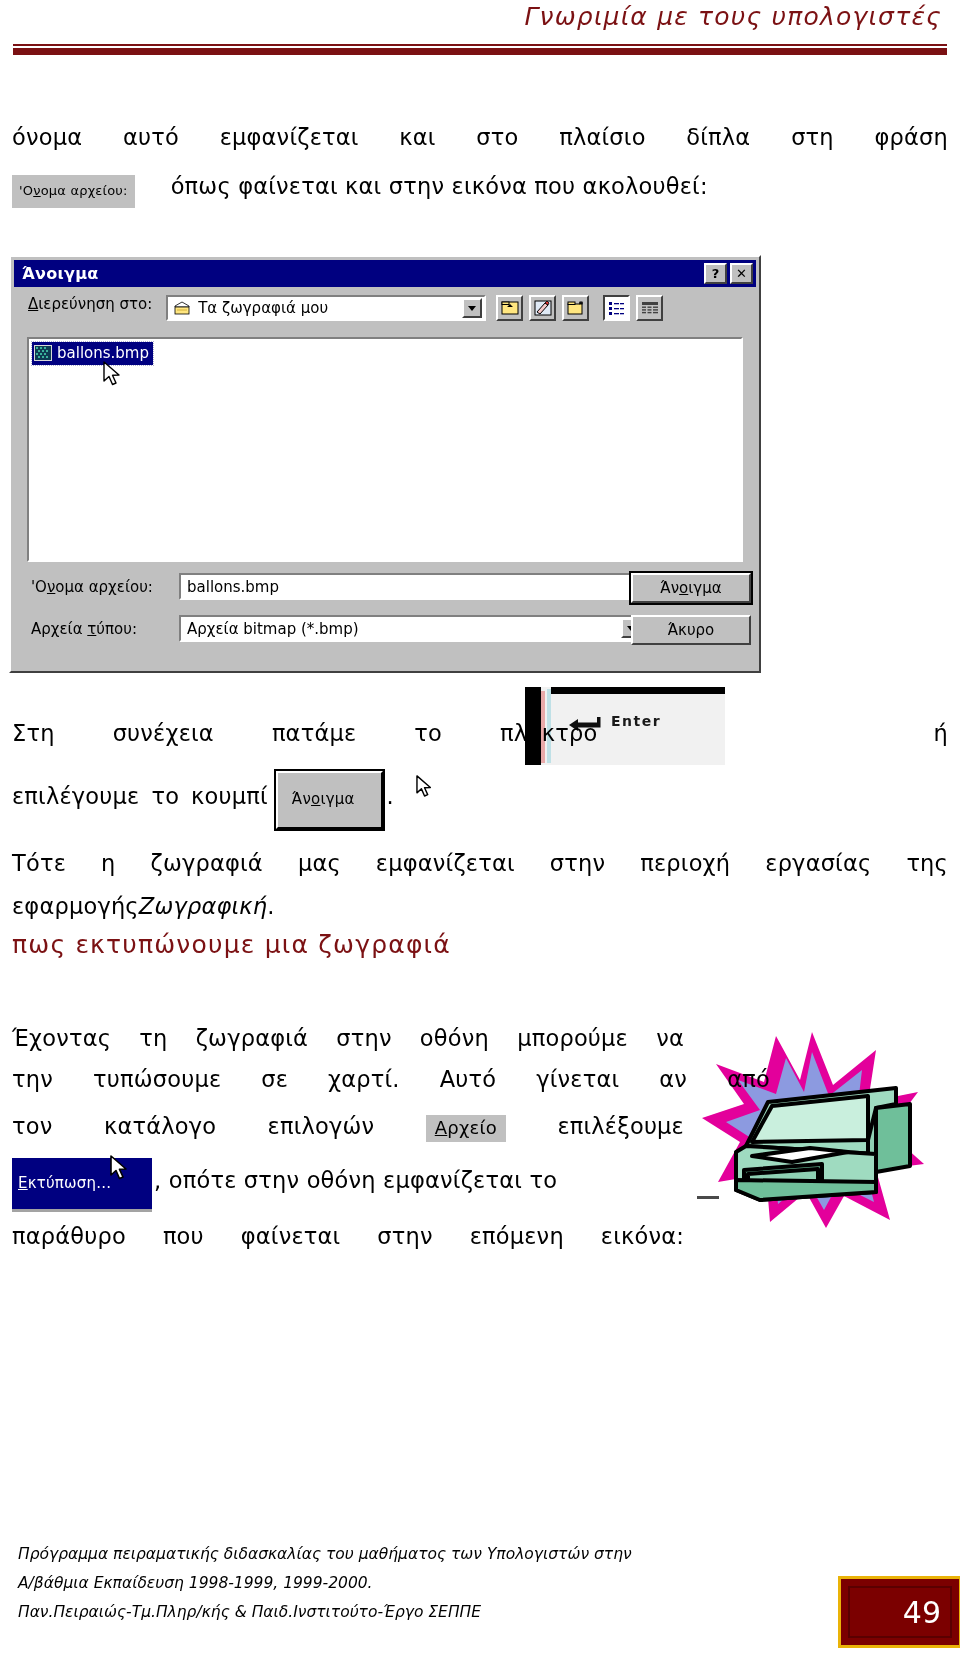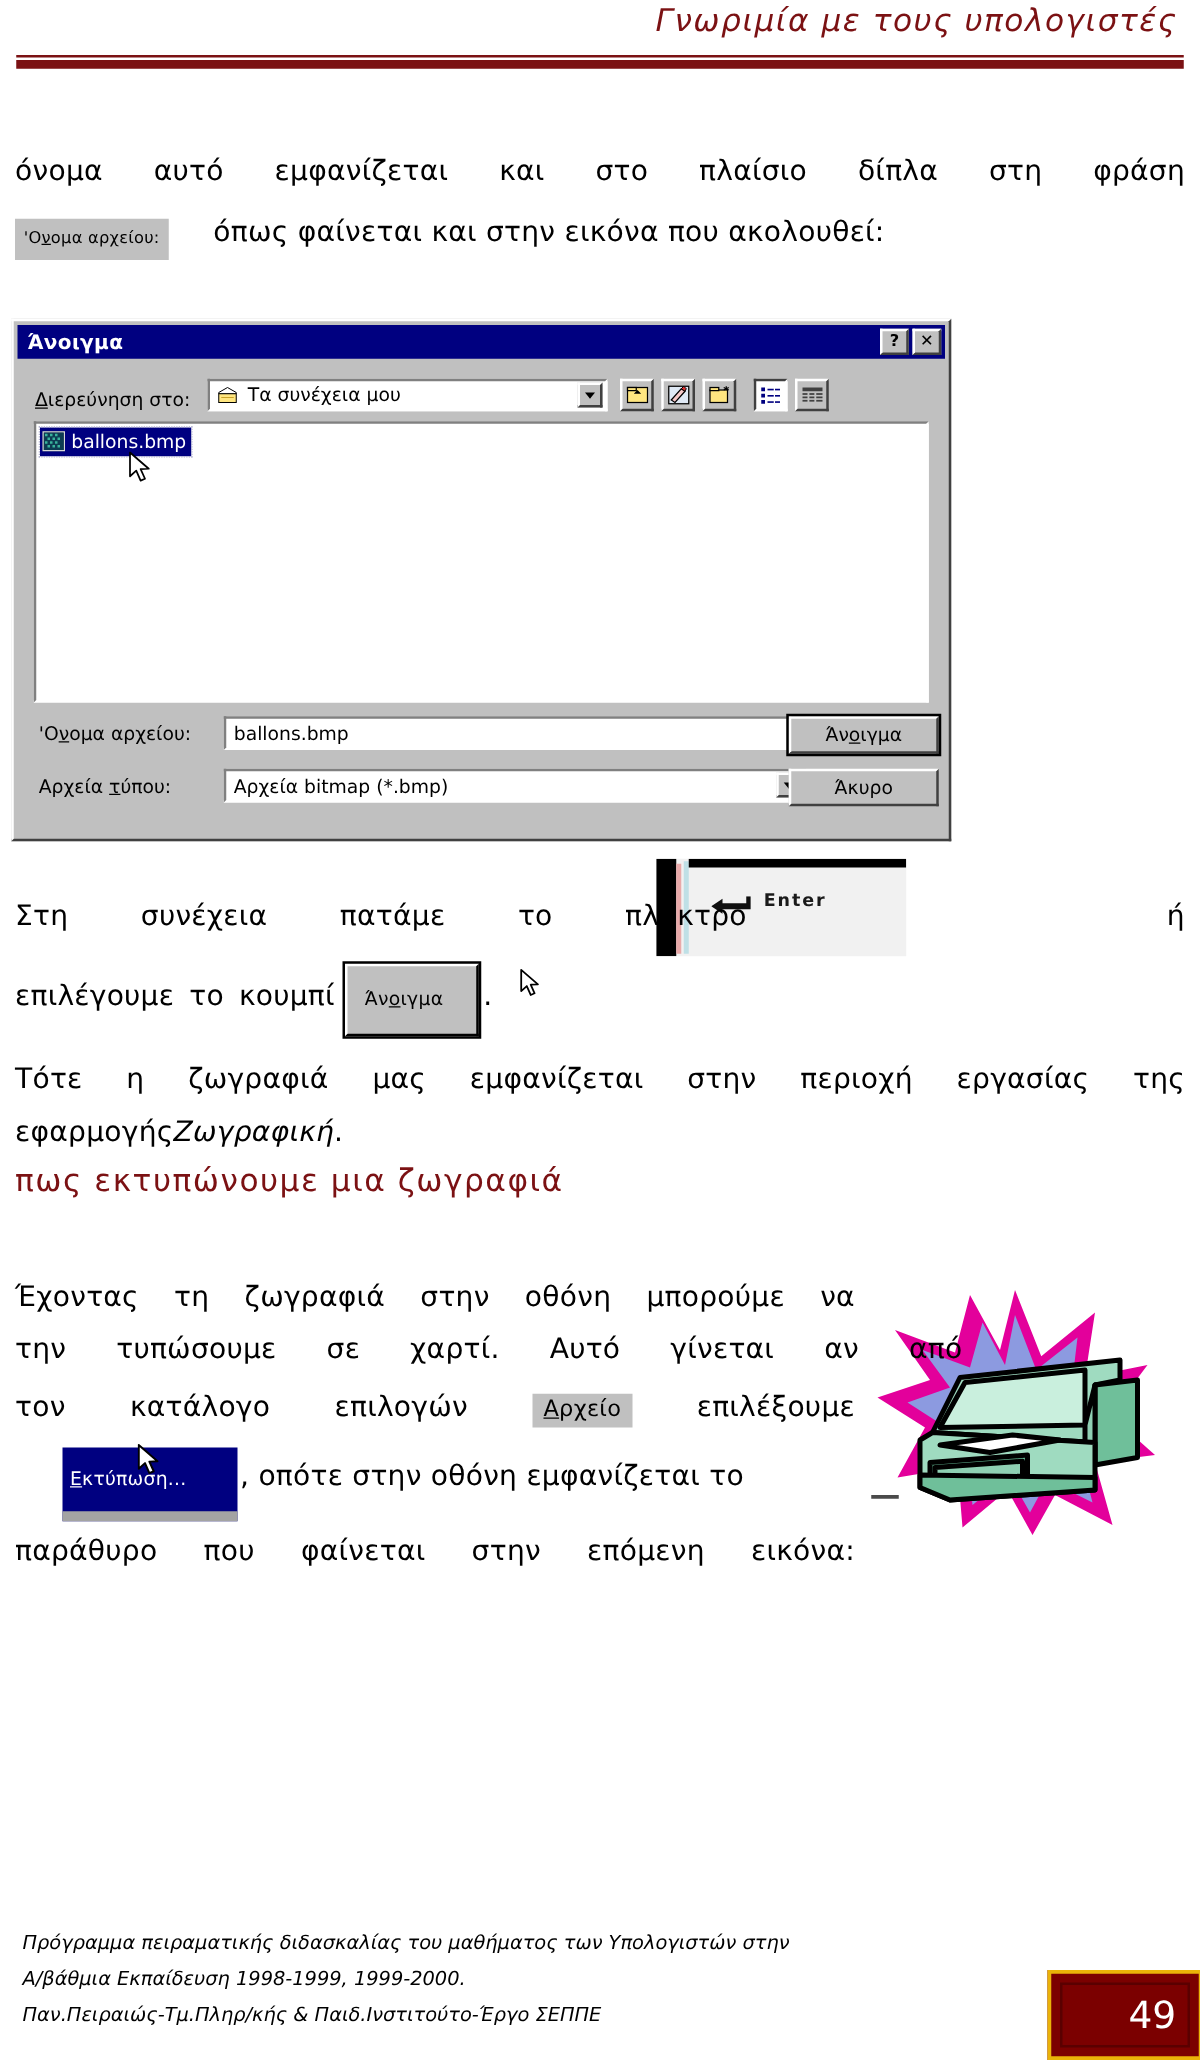--- a/index.html
+++ b/index.html
@@ -105,24 +105,23 @@
 
   .chip-menu-print {
     display: inline-block;
     vertical-align: middle;
     position: relative;
     background: #000080;
     color: #ffffff;
     font-size: 15px;
     padding: 5px 30px 5px 6px;
     white-space: nowrap;
-    border-bottom: 8px solid #a3a3a3;
+    border-bottom: 3px solid #a3a3a3;
     width: 104px;
     box-sizing: content-box;
-    margin-left: 38px;
   }
   .chip-menu-print .u { text-decoration: underline; }
 
   .chip-button-open {
     display: inline-block;
     vertical-align: middle;
     position: relative;
     background: #c0c0c0;
     border-top: 2px solid #ffffff;
     border-left: 2px solid #ffffff;
@@ -239,21 +238,21 @@
     color: #000;
     line-height: 1;
     padding-bottom: 1px;
   }
 
   .wd-lookin-row {
     position: absolute;
     left: 3px; top: 38px;
     width: 742px; height: 34px;
     display: flex;
-    align-items: flex-end;
+    align-items: flex-start;
   }
   .wd-lookin-label {
     margin-left: 14px;
     font-size: 15px;
     white-space: nowrap;
   }
   .wd-lookin-label .u { text-decoration: underline; }
   .wd-combo {
     margin-left: 14px;
     width: 320px;
@@ -518,21 +517,21 @@
     <div class="wd-lookin-label"><span class="u">Δ</span>ιερεύνηση στο:</div>
 
     <div class="wd-combo">
       <div class="wd-combo-icon">
         <svg class="folder-glyph" viewBox="0 0 18 15" xmlns="http://www.w3.org/2000/svg">
           <path d="M2 5 L9 1 L16 5 L16 6 L2 6 Z" fill="#ffffff" stroke="#000" stroke-width="0.8"></path>
           <rect x="2" y="6" width="14" height="7" fill="#ffe680" stroke="#000" stroke-width="0.8"></rect>
           <line x1="4" y1="9" x2="14" y2="9" stroke="#c9a227" stroke-width="0.8"></line>
         </svg>
       </div>
-      <div class="wd-combo-text">Τα συνέχεια μου</div>
+      <div class="wd-combo-text">Τα ζωγραφιά μου</div>
       <div class="wd-combo-arrow">
         <div class="tri-down"></div>
       </div>
     </div>
 
     <div class="wd-toolbar">
 
       <div class="wd-tool">
         <svg width="18" height="16" viewBox="0 0 18 16" xmlns="http://www.w3.org/2000/svg">
           <rect x="1" y="2" width="16" height="12" fill="#ffe680" stroke="#000" stroke-width="1"></rect>

